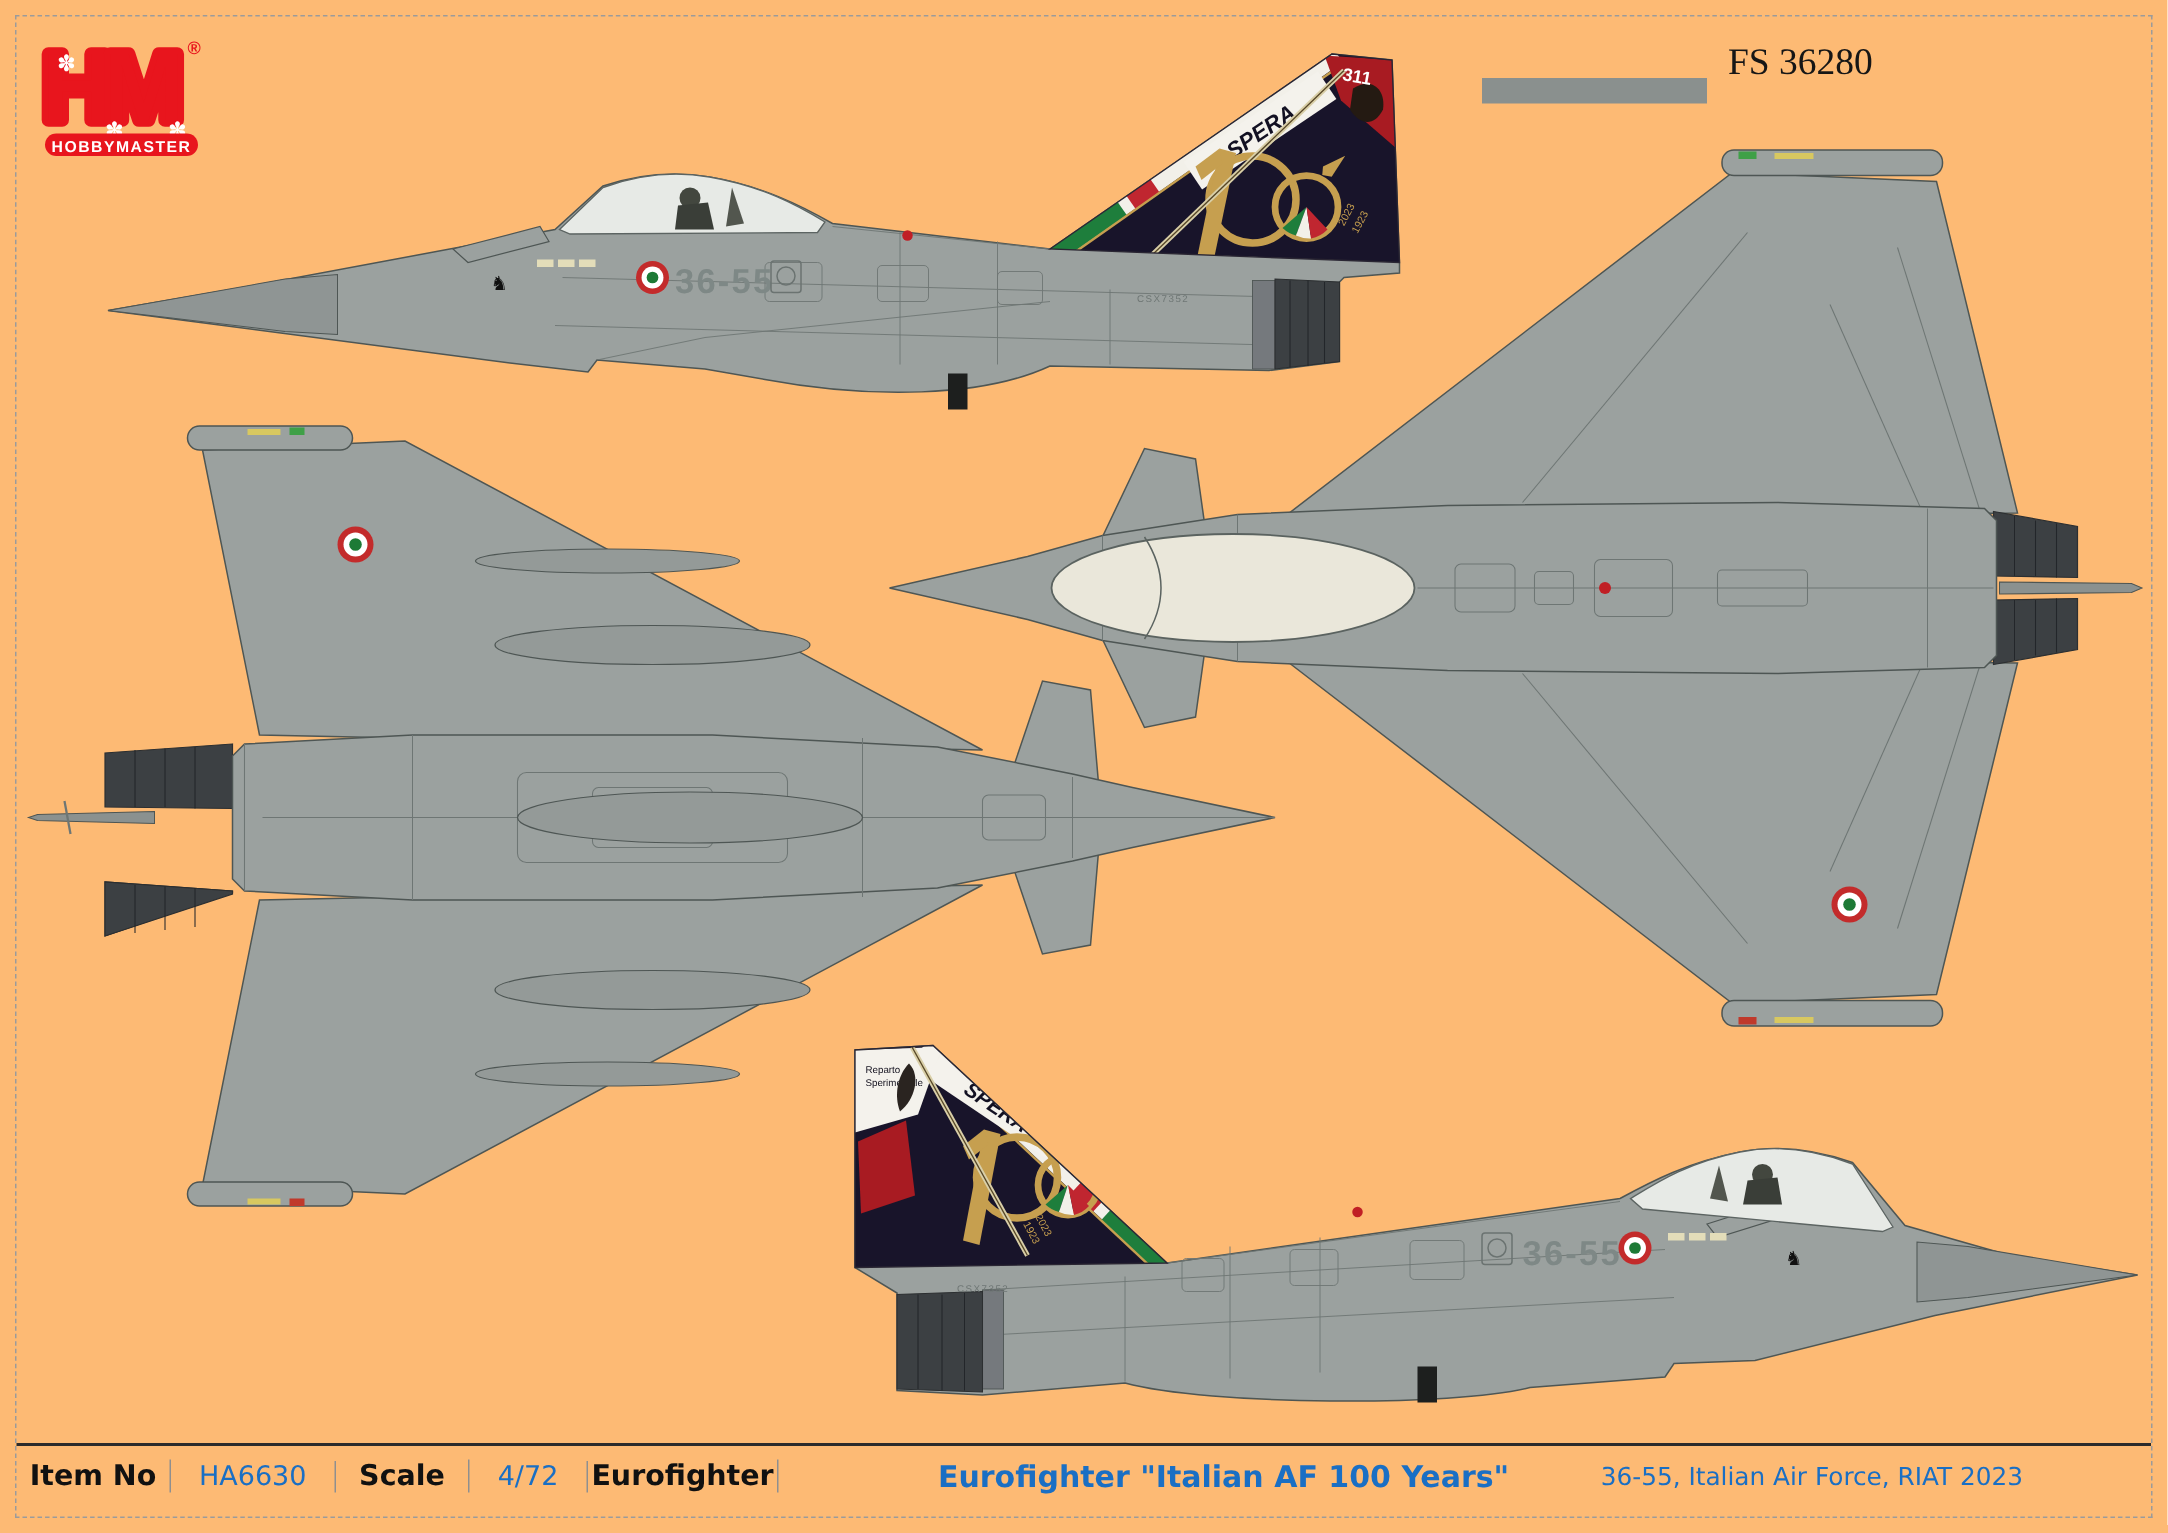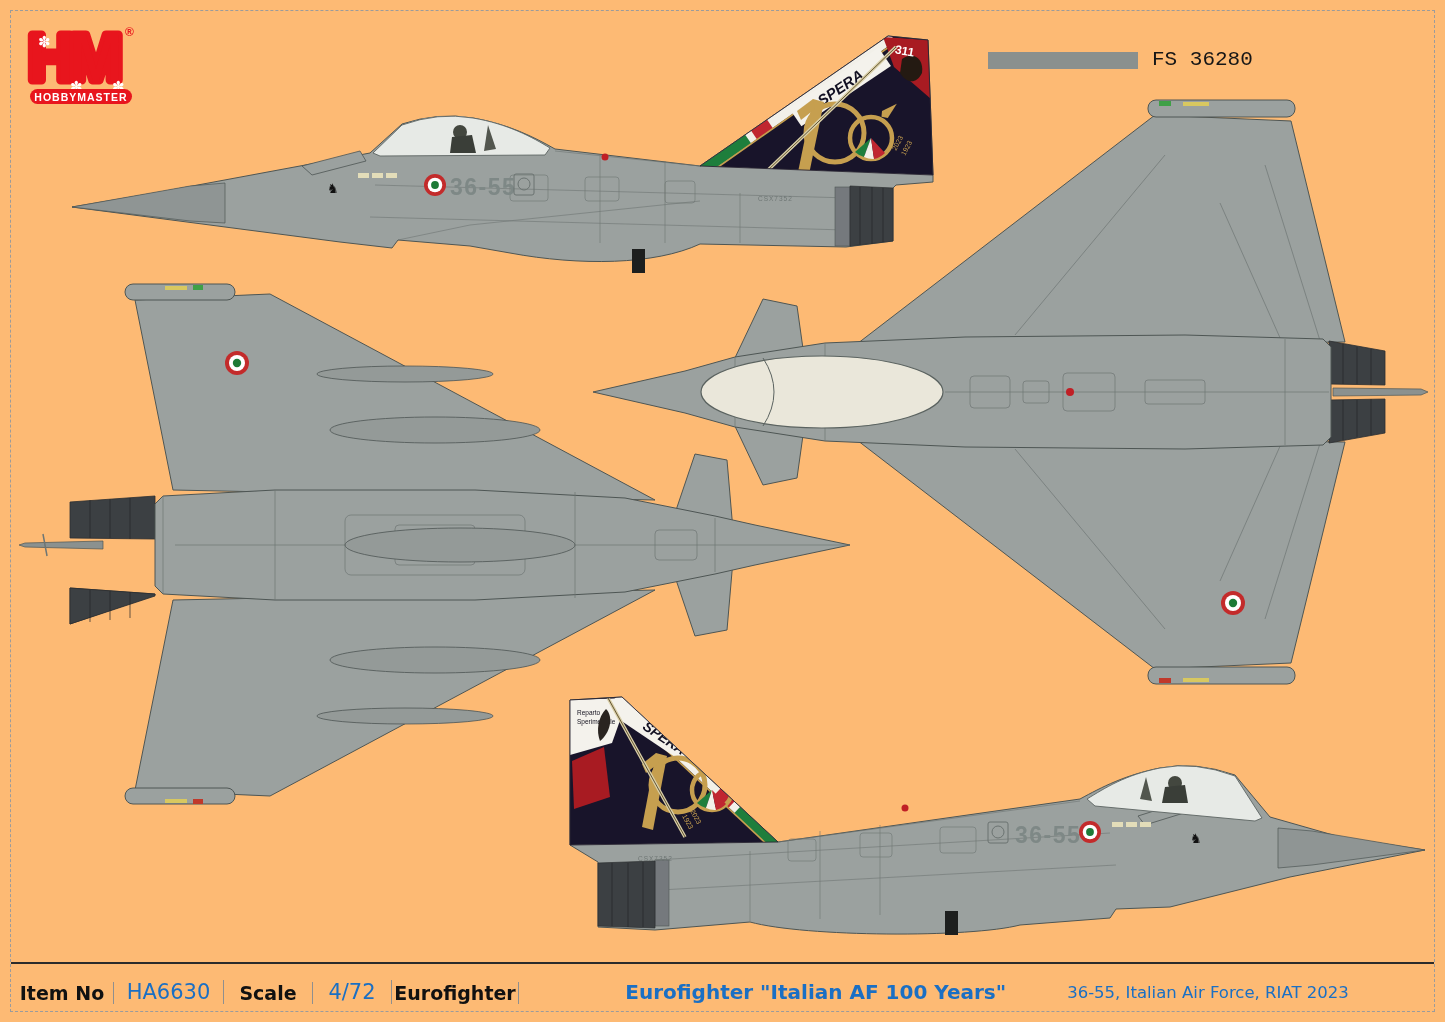--- a/index.html
+++ b/index.html
@@ -3,30 +3,30 @@
 <meta charset="utf-8">
 <style>
   html,body{margin:0;padding:0;background:#ffffff;}
   .page{position:relative;width:1445px;height:1022px;background:#fdba74;overflow:hidden;
         font-family:"Liberation Sans",sans-serif;}
   .frame{position:absolute;left:10px;top:10px;right:10px;bottom:10px;
          border:1.4px dashed #9b9b9b;pointer-events:none;}
   .abs{position:absolute;}
   
   .chip{position:absolute;left:988px;top:52px;width:150px;height:17px;background:#8a908e;}
-  .chip-label{position:absolute;left:1152px;top:48px;font-size:21px;color:#161616;
-              font-family:Liberation Mono, monospace;}
+  .chip-label{position:absolute;left:1152px;top:28px;font-size:25px;color:#161616;
+              font-family:Liberation Serif, serif;}
   
   .footer{position:absolute;left:11px;right:11px;top:962px;height:40px;
-          border-top:2px solid #2b2b2b;display:flex;align-items:flex-end;
+          border-top:2px solid #2b2b2b;display:flex;align-items:center;
           font-family:"DejaVu Sans",sans-serif;}
   .fcell{display:flex;align-items:center;justify-content:center;
          border-right:1px solid #8f8f8f;}
   .fcell.hdr{font-weight:bold;font-size:19px;color:#111;}
-  .fcell.val{font-size:21px;color:#1a6fc4;}
+  .fcell.val{font-size:18px;color:#1a6fc4;}
   .w1{width:102px}.w2{width:109px}.w3{width:88px}.w4{width:78px}.w5{width:126px}
   .fdesc{flex:1;display:flex;align-items:center;border-right:none;padding-left:21px;}
   .fdesc .main{font-weight:bold;font-size:20px;color:#1a6fc4;}
   .fdesc .sub{font-size:16.5px;color:#1a6fc4;margin-left:61px;}
   svg text{font-family:"Liberation Sans",sans-serif;}
 </style>
 </head>
 <body>
 
 <div class="page">

